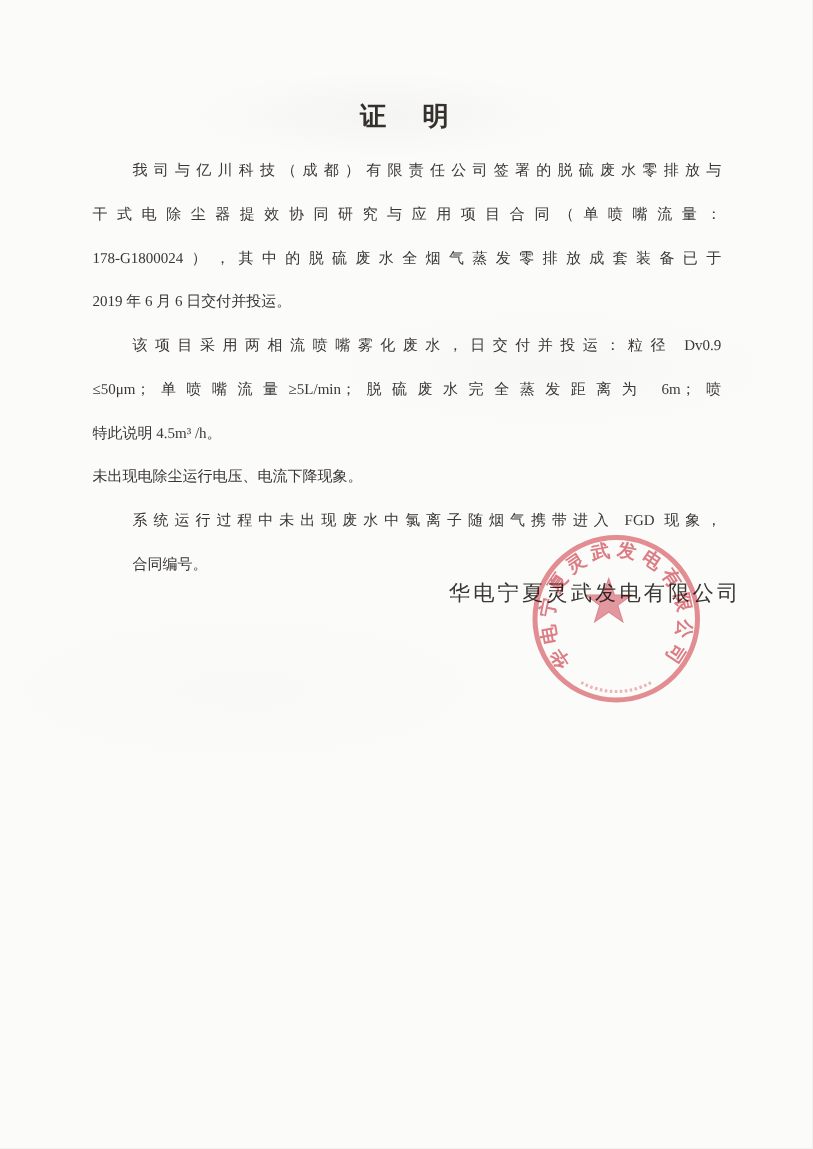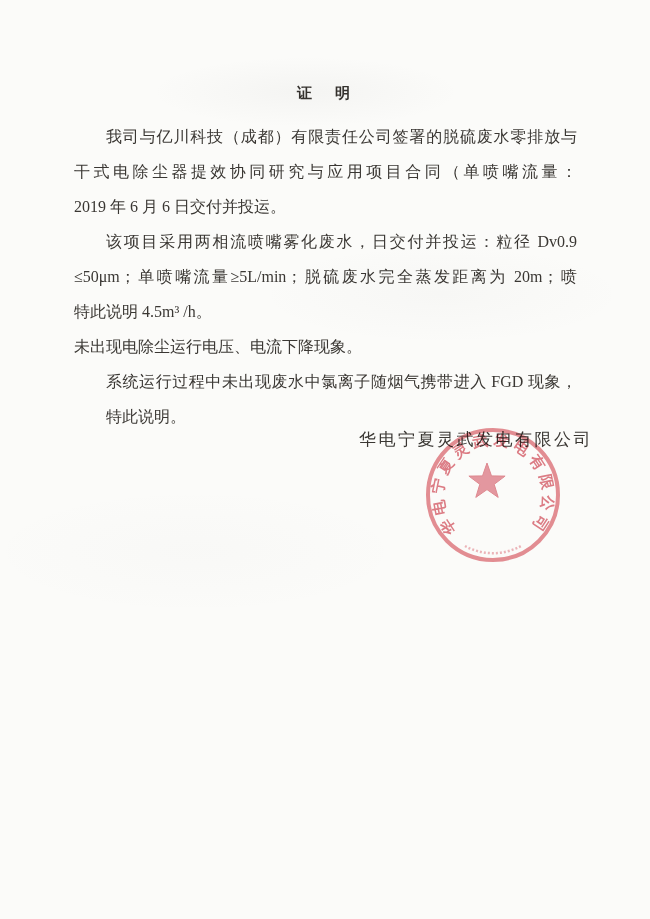--- a/index.html
+++ b/index.html
@@ -22,30 +22,30 @@
       #fbfbf9;
   }
   .content {
     position: absolute;
     left: 74px;
     top: 82px;
     width: 503px;
   }
   .doc-title {
     margin: 0 0 15px 0;
-    font-size: 15px;
+    font-size: 21px;
     font-weight: 600;
     line-height: 22px;
     text-align: center;
     letter-spacing: 4px;
     color: #34312d;
   }
   .para { margin: 0; }
   .line {
-    font-size: 16px;
+    font-size: 12px;
     line-height: 35px;
     white-space: nowrap;
   }
   .line.just {
     white-space: normal;
     text-align: justify;
     text-align-last: justify;
   }
   .line.indent {
     text-indent: 32px;
@@ -82,36 +82,37 @@
 <body>
 
 <div class="page">
   <div class="content">
 
     <h1 class="doc-title">证　明</h1>
 
     <div class="para">
       <div class="line indent just">我司与亿川科技（成都）有限责任公司签署的脱硫废水零排放与</div>
       <div class="line just">干式电除尘器提效协同研究与应用项目合同（单喷嘴流量：</div>
+      <div class="line just">178-G1800024），其中的脱硫废水全烟气蒸发零排放成套装备已于</div>
       <div class="line">2019 年 6 月 6 日交付并投运。</div>
     </div>
 
     <div class="para">
       <div class="line indent just">该项目采用两相流喷嘴雾化废水，日交付并投运：粒径 Dv0.9</div>
-      <div class="line just">≤50μm；单喷嘴流量≥5L/min；脱硫废水完全蒸发距离为 20m；喷</div>
+      <div class="line just">≤50μm；单喷嘴流量≥5L/min；脱硫废水完全蒸发距离为 6m；喷</div>
       <div class="line">特此说明 4.5m³ /h。</div>
     </div>
 
     <div class="para">
       <div class="line">未出现电除尘运行电压、电流下降现象。</div>
       <div class="line indent just">系统运行过程中未出现废水中氯离子随烟气携带进入 FGD 现象，</div>
     </div>
 
     <div class="para">
-      <div class="line indent">特此说明。</div>
+      <div class="line indent">合同编号。</div>
     </div>
 
     <div class="signature">
       <div class="sig-company">华电宁夏灵武发电有限公司</div>
     </div>
 
   </div>
 
   <div class="stamp">
     <svg width="140" height="140" viewBox="0 0 140 140" xmlns="http://www.w3.org/2000/svg">

